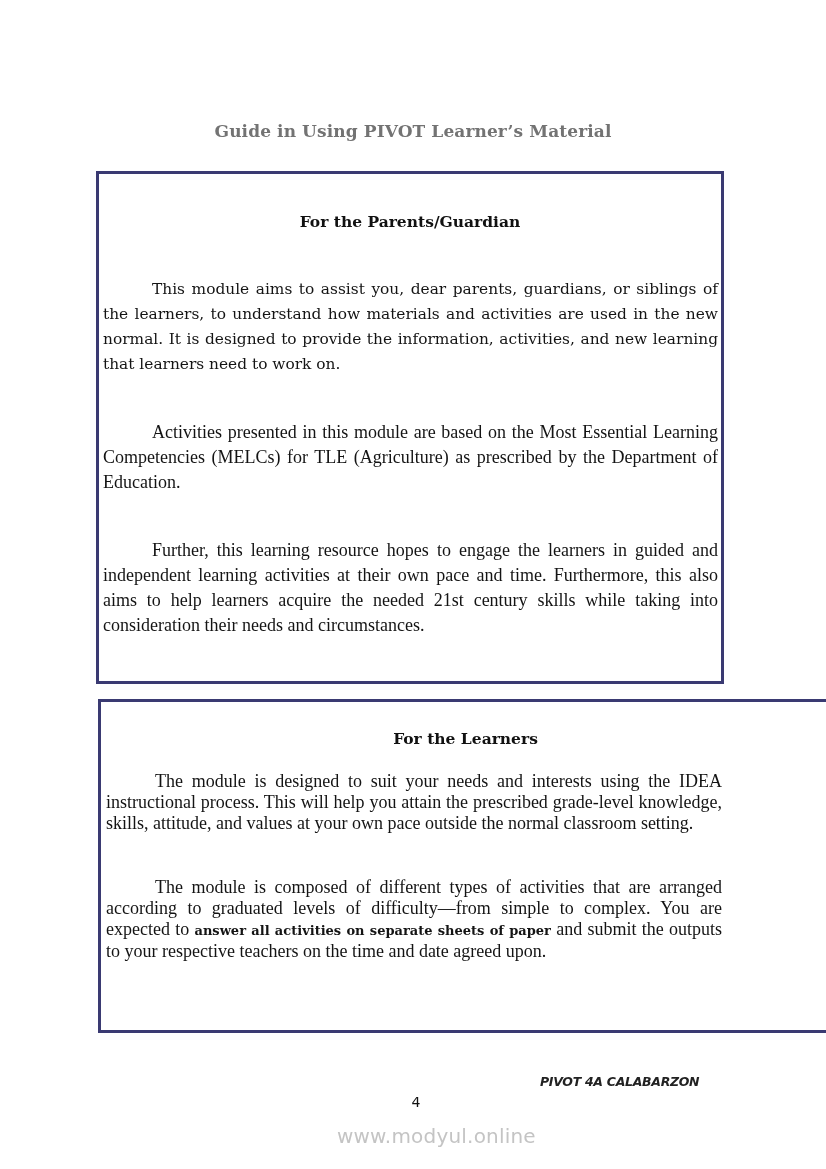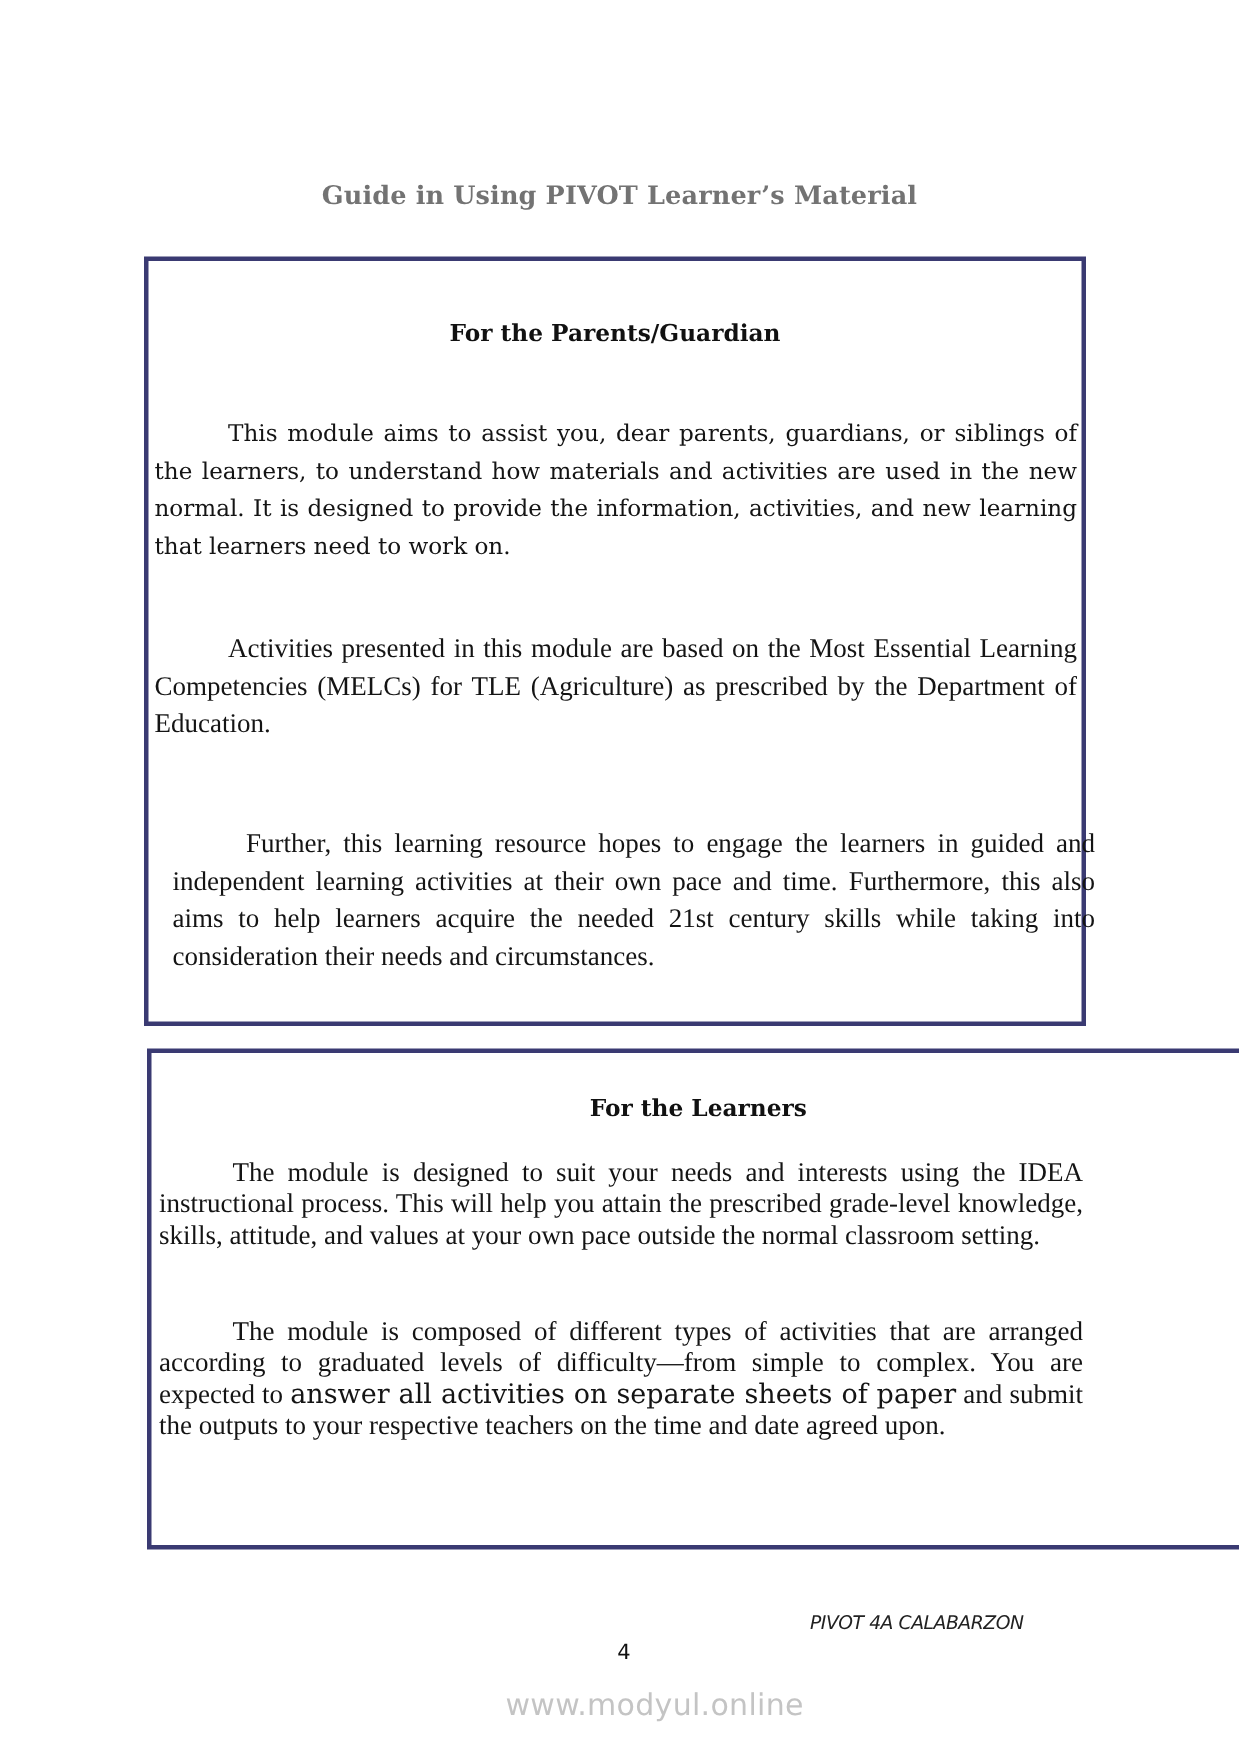--- a/index.html
+++ b/index.html
@@ -71,32 +71,33 @@
       font-size: 18px;
       line-height: 25px;
     }
     .century2 {
       font-family: "Liberation Serif", serif;
       font-size: 18px;
       line-height: 21px;
     }
     .para b {
       font-family: "DejaVu Serif", serif;
-      font-weight: normal;
-      font-size: 18px;
+      font-weight: bold;
+      font-size: 13px;
     }
     .footer-org {
       position: absolute;
       left: 540px;
       top: 1074px;
       font-family: "DejaVu Sans", sans-serif;
       font-style: italic;
       font-size: 12.5px;
       color: #222;
       letter-spacing: -0.3px;
+      font-weight: bold;
     }
     .page-number {
       position: absolute;
       left: 0;
       width: 826px;
       text-align: center;
       top: 1094px;
       font-family: "DejaVu Sans", sans-serif;
       font-size: 14px;
       color: #111;
@@ -115,21 +116,21 @@
   </style>
 </head>
 <body>
 
 <div class="page-title">Guide in Using PIVOT Learner’s Material</div>
 
 <section class="box box1">
   <div class="box-heading" style="top:38px;">For the Parents/Guardian</div>
   <p class="para bookman" style="left:4px; width:615px; top:103px; margin:0;">This module aims to assist you, dear parents, guardians, or siblings of the learners, to understand how materials and activities are used in the new normal. It is designed to provide the information, activities, and new learning that learners need to work on.</p>
   <p class="para century" style="left:4px; width:615px; top:246px; margin:0;">Activities presented in this module are based on the Most Essential Learning Competencies (MELCs) for TLE (Agriculture) as prescribed by the Department of Education.</p>
-  <p class="para century" style="left:4px; width:615px; top:364px; margin:12px;">Further, this learning resource hopes to engage the learners in guided and independent learning activities at their own pace and time. Furthermore, this also aims to help learners acquire the needed 21st century skills while taking into consideration their needs and circumstances.</p>
+  <p class="para century" style="left:4px; width:615px; top:364px; margin:0;">Further, this learning resource hopes to engage the learners in guided and independent learning activities at their own pace and time. Furthermore, this also aims to help learners acquire the needed 21st century skills while taking into consideration their needs and circumstances.</p>
 </section>
 
 <section class="box box2">
   <div class="box-heading" style="top:27px;">For the Learners</div>
   <p class="para century2" style="left:5px; width:616px; top:69px; margin:0;">The module is designed to suit your needs and interests using the IDEA instructional process. This will help you attain the prescribed grade-level knowledge, skills, attitude, and values at your own pace outside the normal classroom setting.</p>
   <p class="para century2" style="left:5px; width:616px; top:175px; margin:0;"><span>The module is composed of different types of activities that are arranged according to graduated levels of difficulty—from simple to complex. You are expected to </span><b>answer all activities on separate sheets of paper</b><span> and submit the outputs to your respective teachers on the time and date agreed upon.</span></p>
 </section>
 
 <div class="footer-org">PIVOT 4A CALABARZON</div>
 <div class="page-number">4</div>

